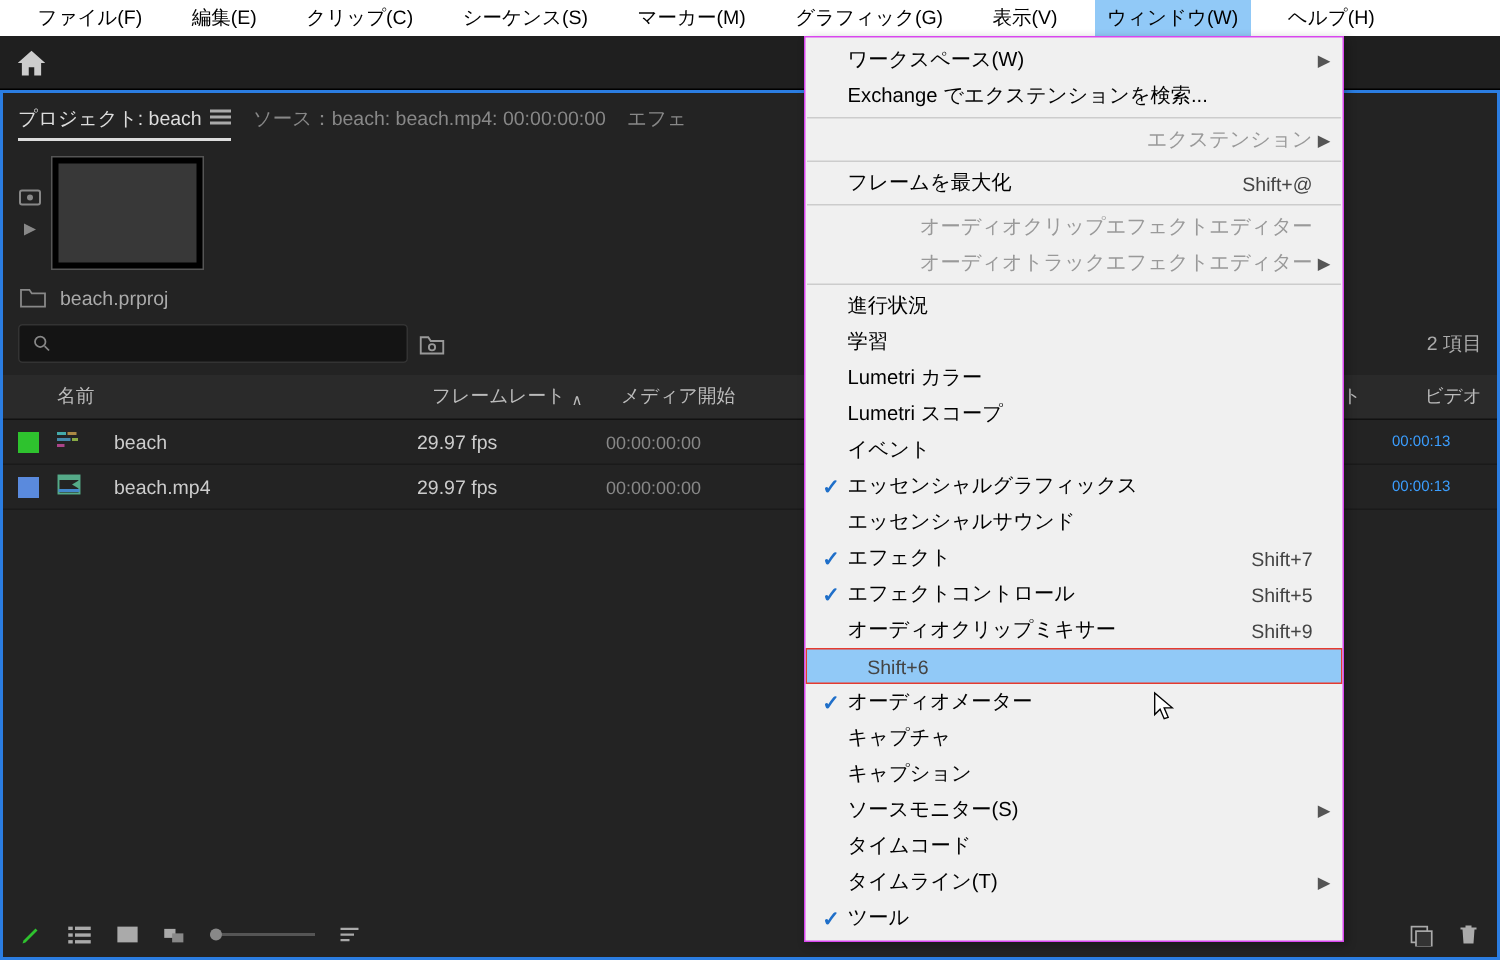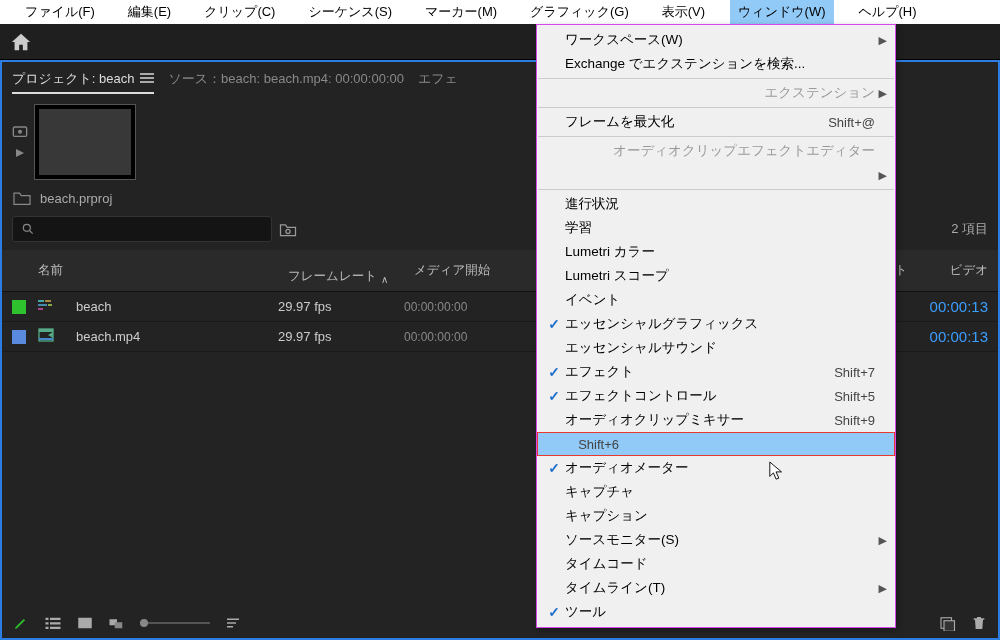--- a/index.html
+++ b/index.html
@@ -30,38 +30,38 @@
 .folder-icon { width: 20px; height: 16px; fill: #888; }
 
 .search-row { display: flex; align-items: center; padding: 0 10px 8px 10px; }
 .search-input { flex: 0 0 260px; height: 26px; background: #141414; border: 1px solid #333; border-radius: 3px; color: #aaa; padding: 0 8px; font-size: 13px; display: flex; align-items: center; }
 .bin-icon { width: 20px; height: 18px; fill: #999; margin-left: 6px; }
 .item-count { margin-left: auto; color: #aaa; font-size: 13px; }
 
 .table-header { display: flex; align-items: center; padding: 6px 10px; font-size: 12.5px; color: #bbb; border-bottom: 1px solid #111; background: #2a2a2a; }
 .col-swatch { width: 26px; }
 .col-name { width: 250px; }
-.col-fps { width: 126px; display: flex; align-items: flex-end; gap: 4px; margin-top: 12px; }
+.col-fps { width: 126px; display: flex; align-items: flex-end; gap: 4px; }
 .col-media-start { width: 116px; }
 .col-spacer-hdr { flex: 1; }
 .col-video-hdr { width: 46px; text-align: left; }
 .col-video-out-hdr { width: 60px; text-align: right; }
 .sort-arrow { font-size: 10px; }
 
 .table-row { display: flex; align-items: center; padding: 5px 10px; font-size: 13px; color: #ccc; border-bottom: 1px solid #1a1a1a; }
 .swatch { width: 14px; height: 14px; margin-right: 12px; }
 .swatch.green { background: #2ec22e; }
 .swatch.blue { background: #5a8add; }
 .item-icon { width: 20px; margin-right: 18px; }
 .col-item-name { width: 202px; }
 .col-item-fps { width: 126px; }
 .col-item-media-start { width: 116px; color: #888; font-size: 12px; }
 .col-spacer { flex: 1; }
 .col-item-video { width: 46px; }
-.col-item-video-out { width: 60px; color: #3b9eff; text-align: right; font-size: 15px; }
+.col-item-video-out { width: 60px; color: #3b9eff; text-align: left; font-size: 10px; }
 
 .bottom-toolbar { position: absolute; bottom: 0; left: 0; right: 0; height: 30px; display: flex; align-items: center; gap: 14px; padding: 0 10px; background: #232323; }
 .bottom-toolbar .ico { width: 18px; height: 16px; fill: #aaa; }
 .bottom-toolbar .sep { width: 70px; height: 2px; background: #555; position: relative; }
 .bottom-toolbar .sep::before { content: ''; position: absolute; left: 0; top: -3px; width: 8px; height: 8px; border-radius: 50%; background: #888; }
 .bottom-toolbar .pencil { fill: #2ec22e; }
 
 .dropdown-menu { position: absolute; top: 24px; left: 536px; width: 360px; background: #f0f0f0; border: 1px solid #d946ef; box-shadow: 2px 2px 6px rgba(0,0,0,0.3); padding: 3px 0; font-size: 13.5px; color: #000; z-index: 100; max-height: 616px; overflow: hidden; }
 .menu-item { display: flex; align-items: center; height: 24px; padding: 0 20px 0 6px; cursor: default; position: relative; }
 .menu-item.disabled { color: #999; text-align: right; }
@@ -256,20 +256,21 @@
       <div class="label-col">フレームを最大化</div>
       <div class="shortcut-col">Shift+@</div>
     </div>
     <div class="menu-sep"></div>
     <div class="menu-item disabled">
       <div class="check-col"></div>
       <div class="label-col">オーディオクリップエフェクトエディター</div>
     </div>
     <div class="menu-item disabled">
       <div class="check-col"></div>
+      <div class="label-col">オーディオトラックエフェクトエディター</div>
       <div class="arrow-col">▶</div>
     </div>
     <div class="menu-sep"></div>
     <div class="menu-item">
       <div class="check-col"></div>
       <div class="label-col">進行状況</div>
     </div>
     <div class="menu-item">
       <div class="check-col"></div>
       <div class="label-col">学習</div>

